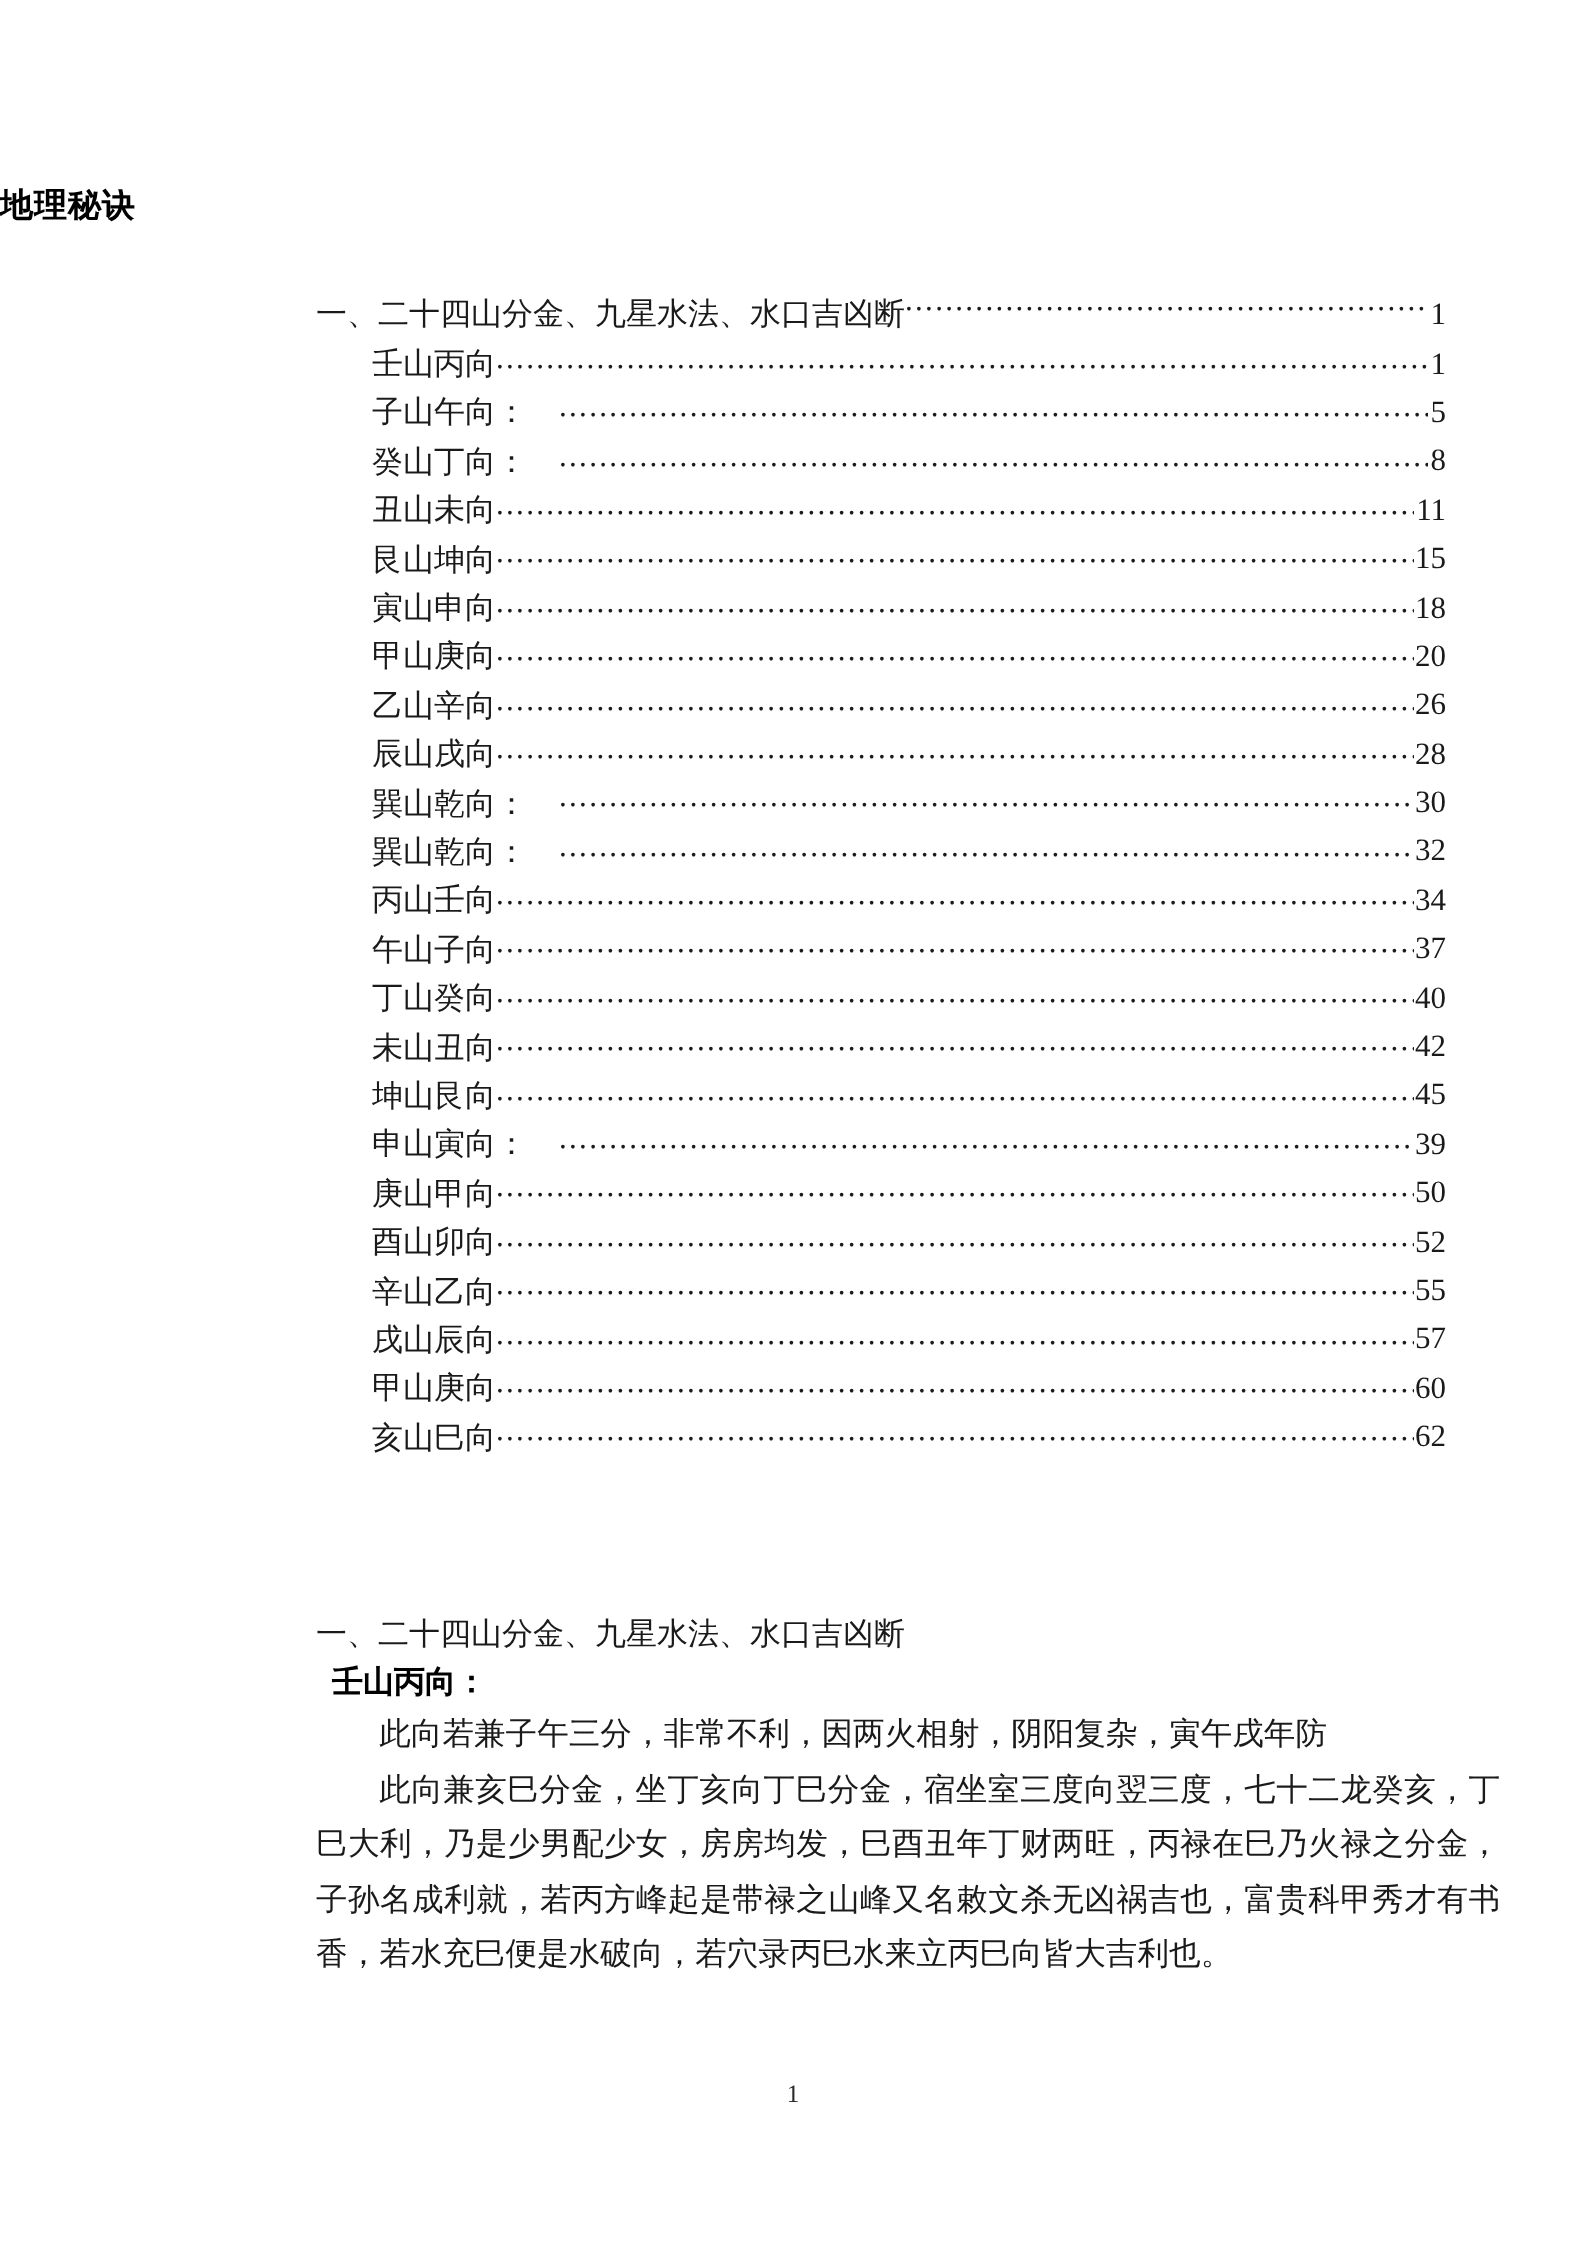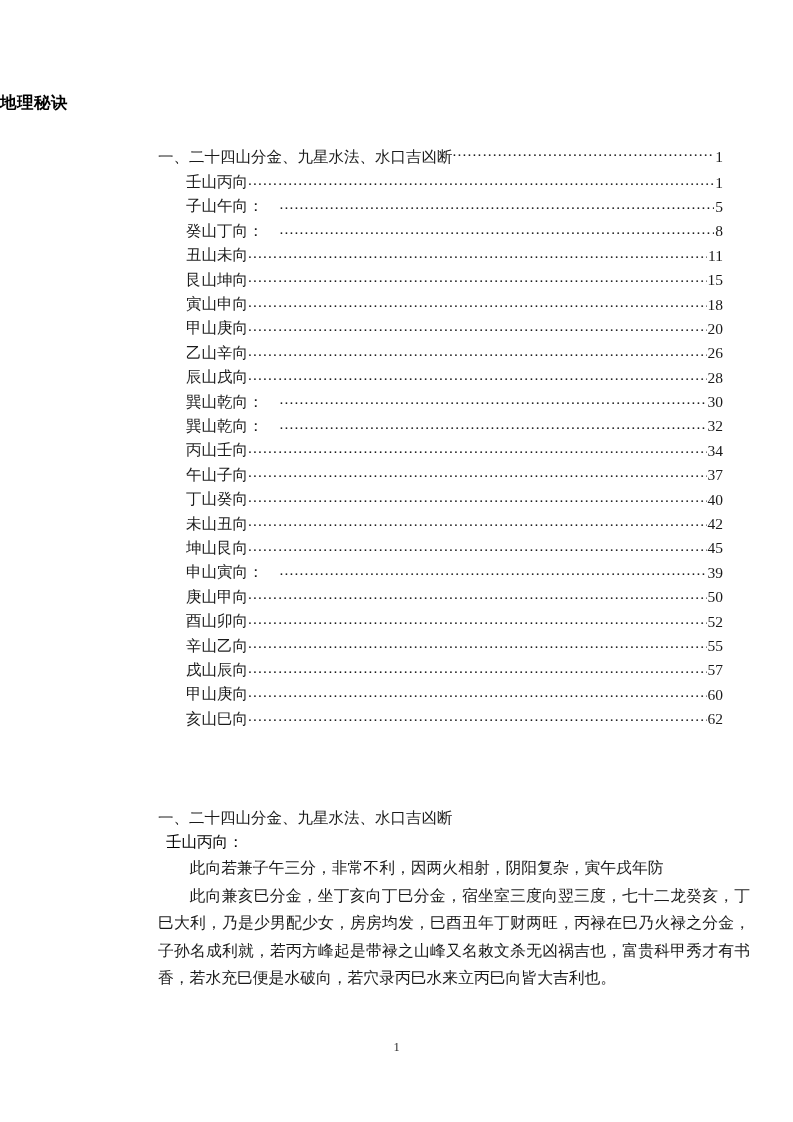--- a/index.html
+++ b/index.html
@@ -99,21 +99,21 @@
     width: 600px;
   }
   .section-heading {
     font-family: "Liberation Serif", "DejaVu Serif", serif;
     font-size: 15.5px;
     color: #1a1a1a;
     line-height: 24px;
   }
   .sub-heading {
     font-family: "Liberation Sans", "DejaVu Sans", sans-serif;
-    font-weight: normal;
+    font-weight: bold;
     font-size: 15.5px;
     color: #000000;
     line-height: 24px;
     margin-left: 8px;
   }
   .body-para {
     font-family: "Liberation Serif", "DejaVu Serif", serif;
     font-size: 15.8px;
     color: #1a1a1a;
     line-height: 27.5px;

